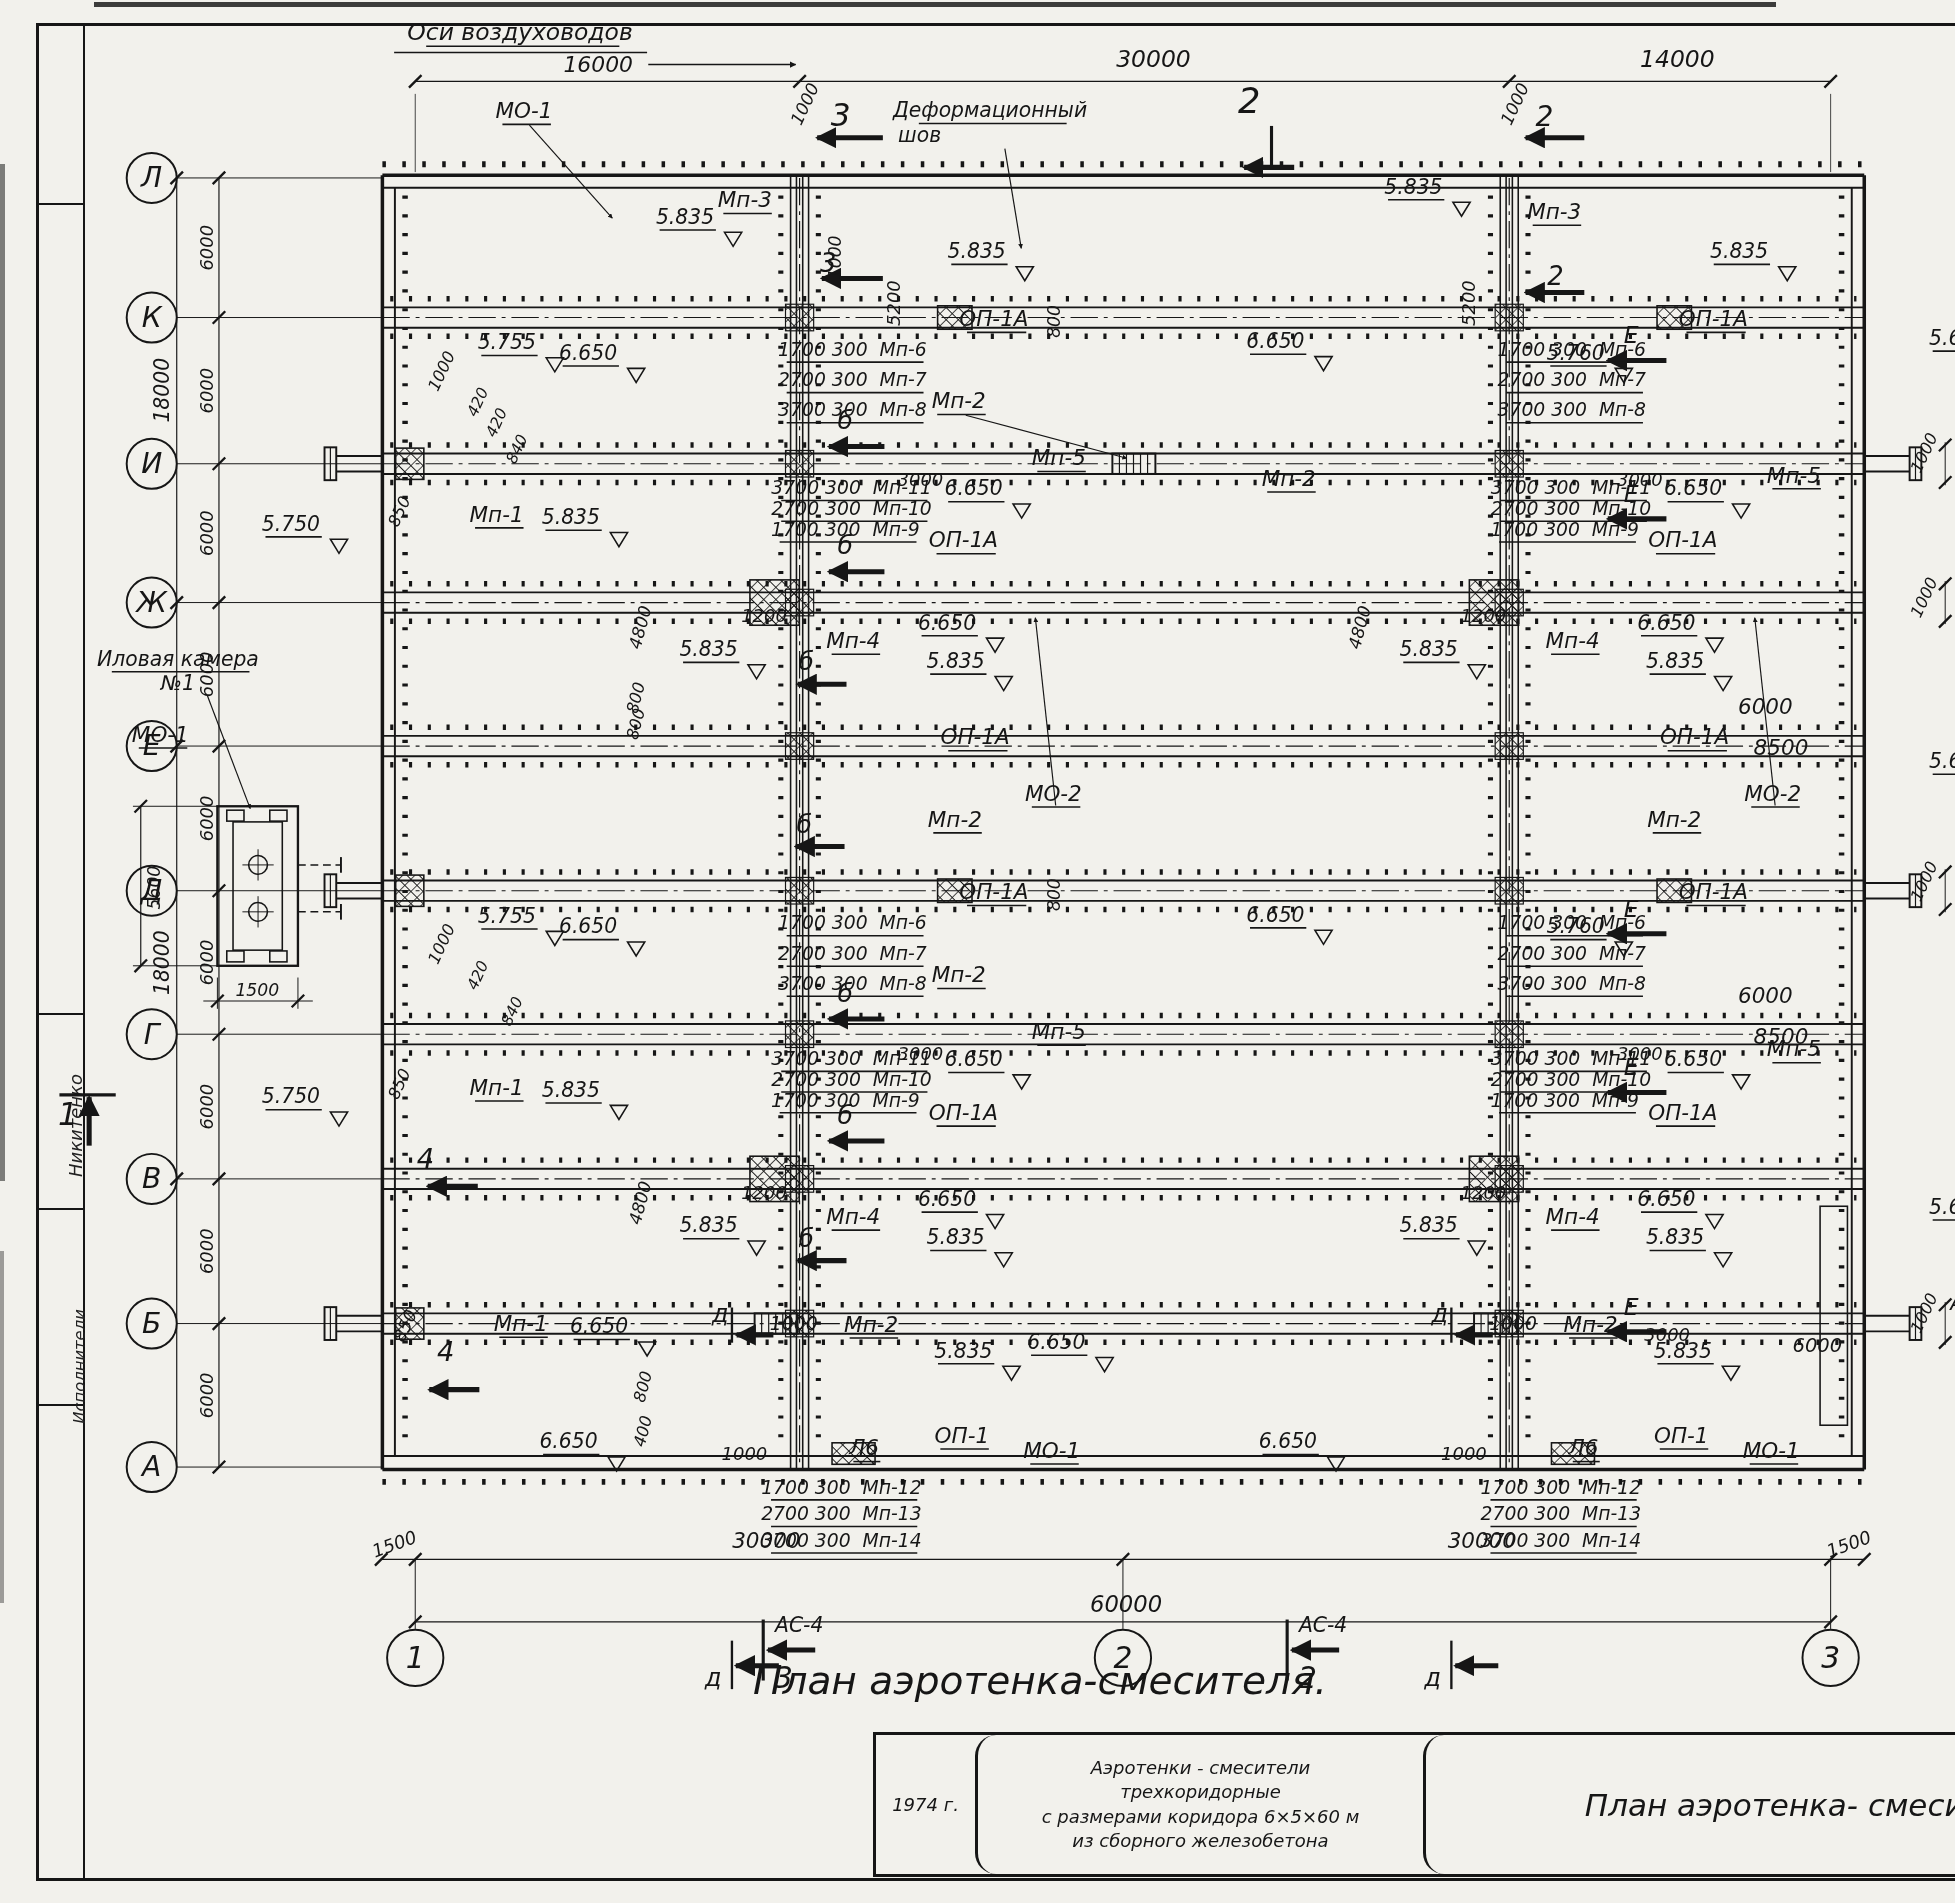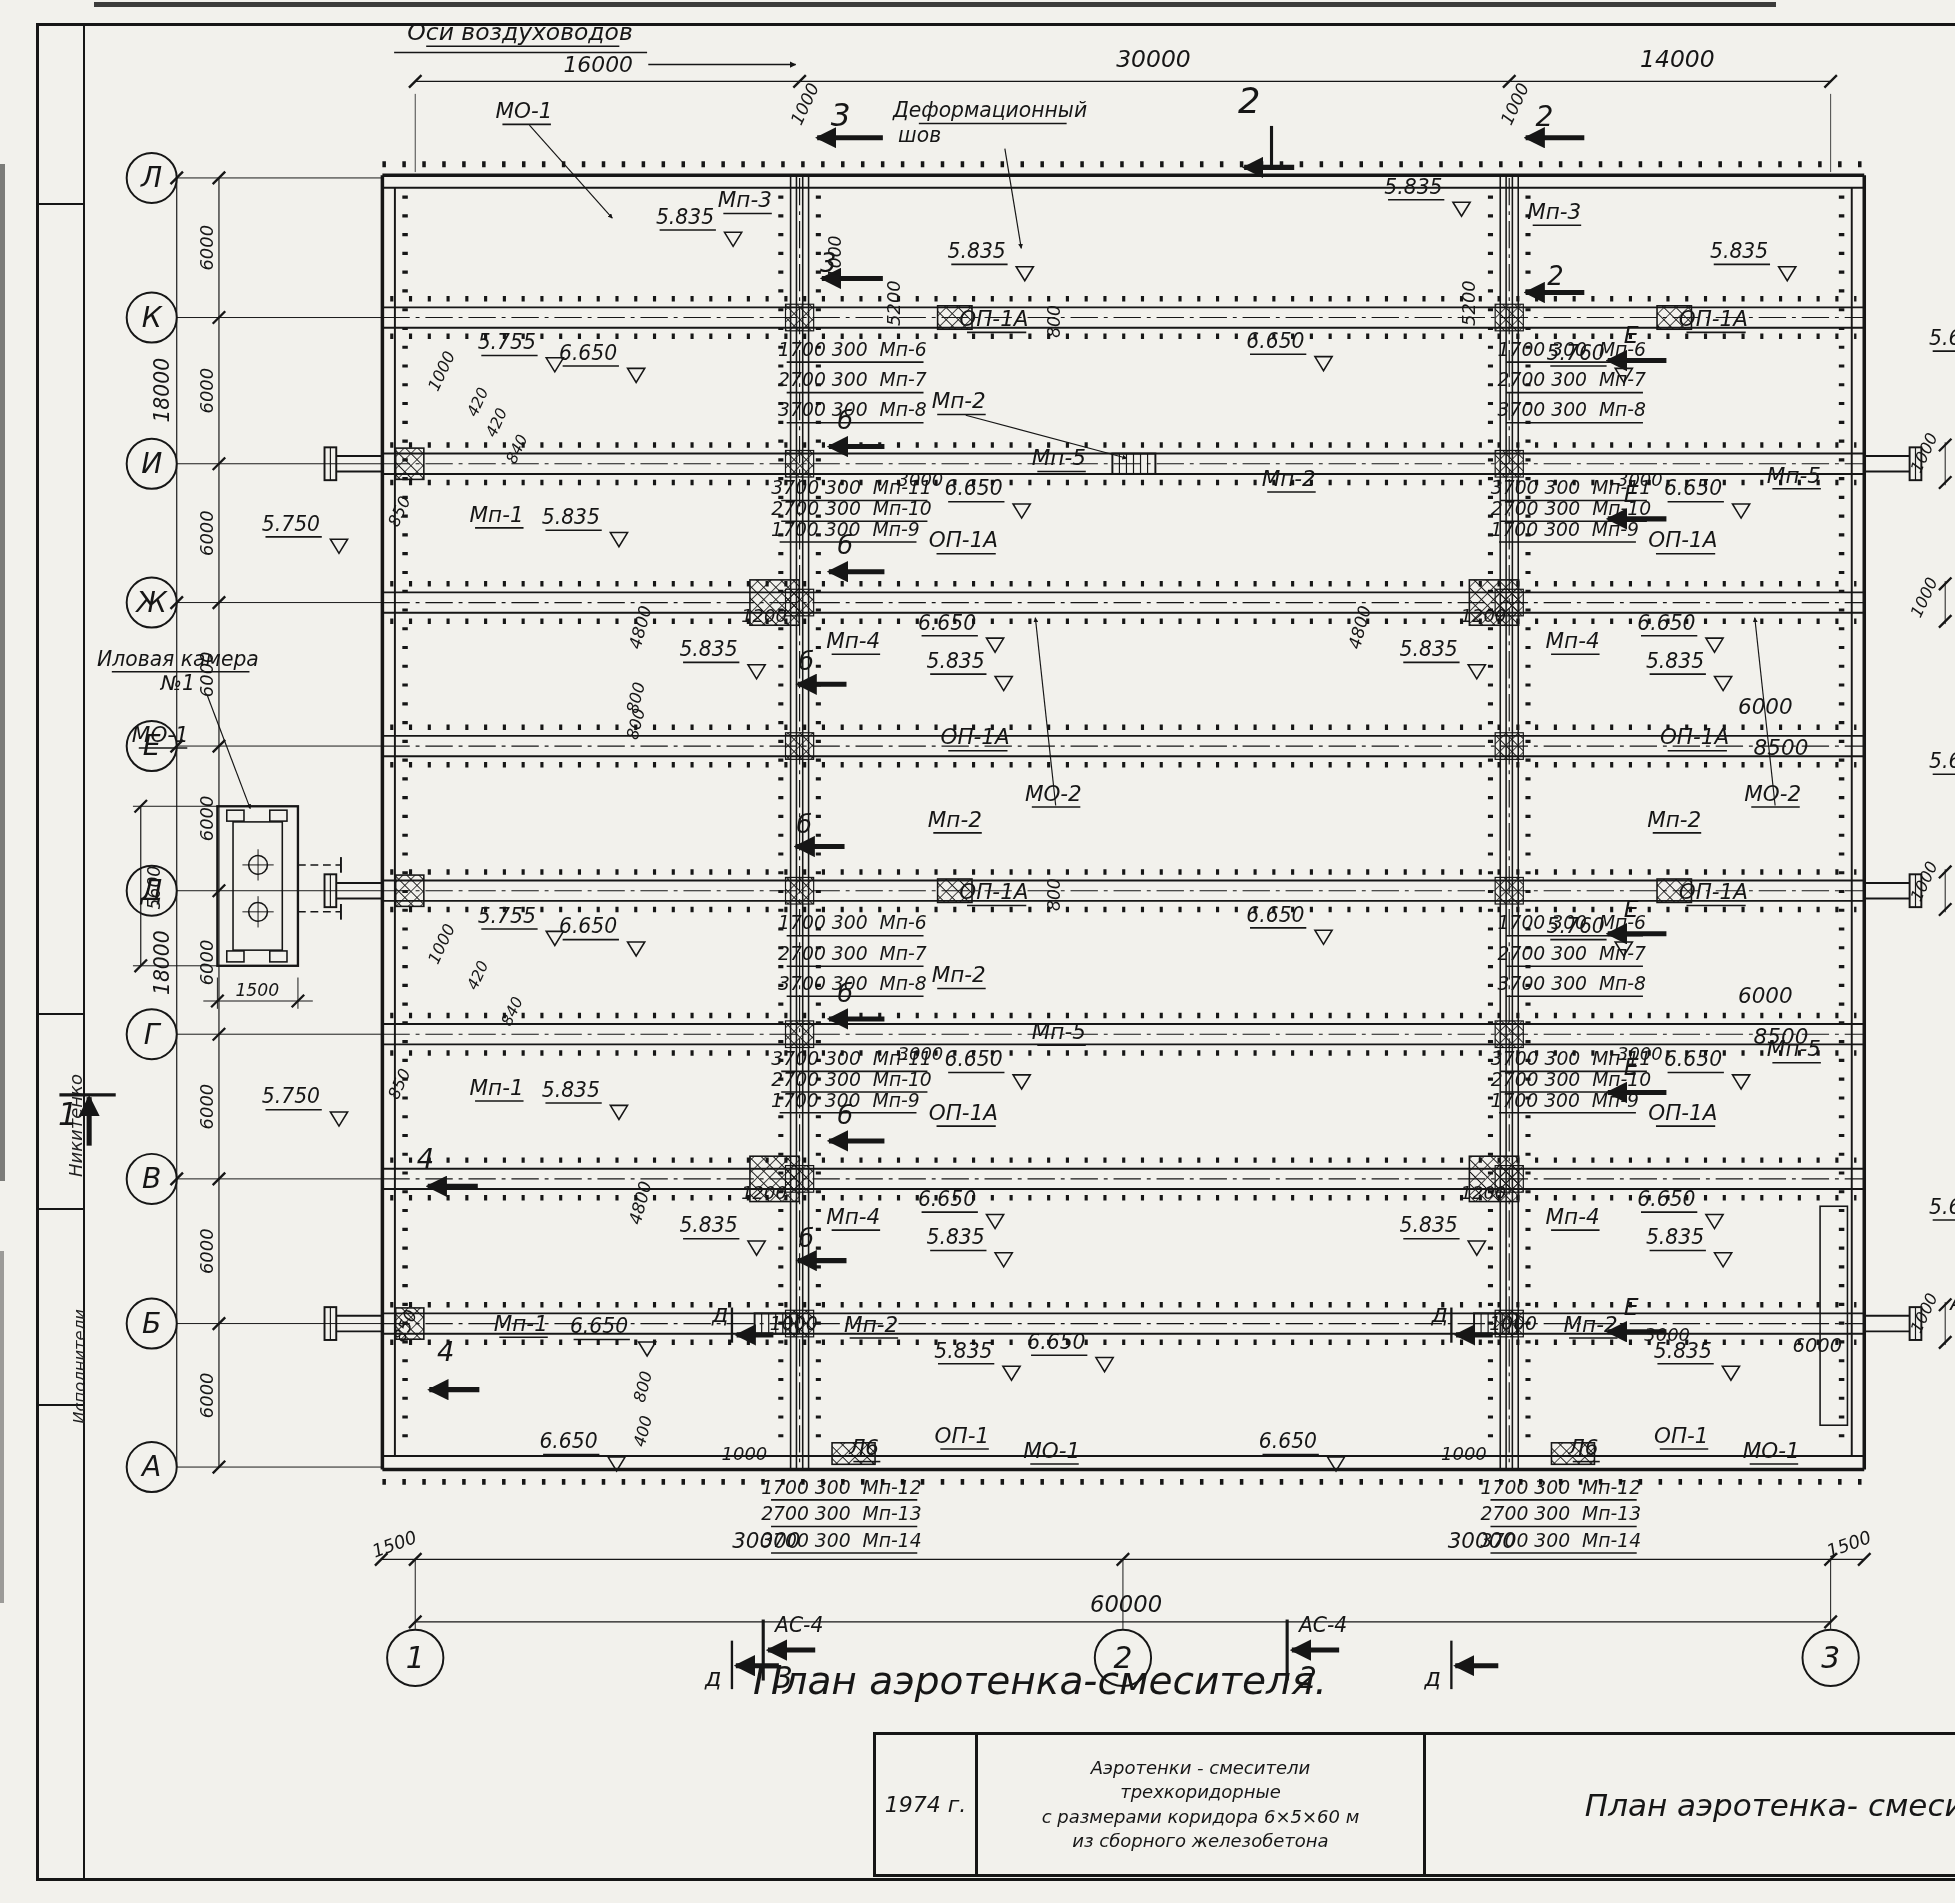--- a/index.html
+++ b/index.html
@@ -7,21 +7,21 @@
          font-family:"DejaVu Sans",sans-serif;color:#161616;}
   .abs{position:absolute;}
   #frame{position:absolute;left:36px;top:23px;width:2643px;height:1858px;border:3.5px solid #161616;box-sizing:border-box;}
   #marginline{position:absolute;left:83px;top:23px;width:2.3px;height:1858px;background:#161616;}
   .mdiv{position:absolute;left:37px;width:47px;height:2.3px;background:#161616;}
   #plan{position:absolute;left:0;top:0;}
   .smudge{position:absolute;background:#1c1c1c;}
   
   #tblock{position:absolute;left:873px;top:1732px;width:1805px;height:145px;border:3.5px solid #161616;box-sizing:border-box;}
   .tcell{position:absolute;top:0;height:100%;border-left:3.1px solid #161616;box-sizing:border-box;
-         display:flex;flex-direction:column;align-items:center;justify-content:center;font-style:italic;text-align:center;}
+         display:flex;flex-direction:column;align-items:center;justify-content:center;font-style:italic;text-align:center;border-radius:21px;}
   .tcell:first-child{border-left:none;}
   .sig{position:absolute;font-style:italic;color:#222;transform:rotate(-90deg);transform-origin:center;white-space:nowrap;}
 </style>
 </head>
 <body>
 <div id="sheet">
 
   <div class="smudge abs" style="left:94px;top:2.3px;width:1682px;height:5.1px;opacity:.85;"></div>
   <div class="smudge abs" style="left:0;top:164px;width:5.1px;height:1017px;opacity:.55;"></div>
   <div class="smudge abs" style="left:0;top:1251px;width:3.9px;height:352px;opacity:.4;"></div>
@@ -705,21 +705,21 @@
       <text x="4172" y="2750" font-size="60" font-style="italic" text-anchor="middle" fill="#161616">Е</text>
       <text x="4172" y="3362" font-size="60" font-style="italic" text-anchor="middle" fill="#161616">Е</text>
       <text x="4934" y="1164" font-size="42" font-style="italic" text-anchor="middle" transform="rotate(-65 4934 1164)" fill="#161616">1000</text>
       <text x="4934" y="1534" font-size="42" font-style="italic" text-anchor="middle" transform="rotate(-65 4934 1534)" fill="#161616">1000</text>
       <text x="4934" y="2260" font-size="42" font-style="italic" text-anchor="middle" transform="rotate(-65 4934 2260)" fill="#161616">1000</text>
       <text x="4934" y="3364" font-size="42" font-style="italic" text-anchor="middle" transform="rotate(-65 4934 3364)" fill="#161616">1000</text>
       <text x="2660" y="4332" font-size="100" font-style="italic" text-anchor="middle" fill="#161616">План&nbsp;аэротенка-смесителя.</text>
     </svg>
 
   <div id="tblock">
-    <div class="tcell" style="left:0;width:99px;font-size:22px;">
+    <div class="tcell" style="left:0;width:99px;font-size:18px;">
       <span>1974 г.</span>
       </div>
     <div class="tcell" style="left:99px;width:448px;font-size:18px;line-height:1.35;white-space:pre-line;">
       <span>Аэротенки - смесители
 трехкоридорные
 с размерами коридора 6×5×60 м
 из сборного железобетона</span></div>
     <div class="tcell" style="left:547px;width:776px;font-size:31px;">
       <span>План аэротенка- смесителя</span>
       </div>

